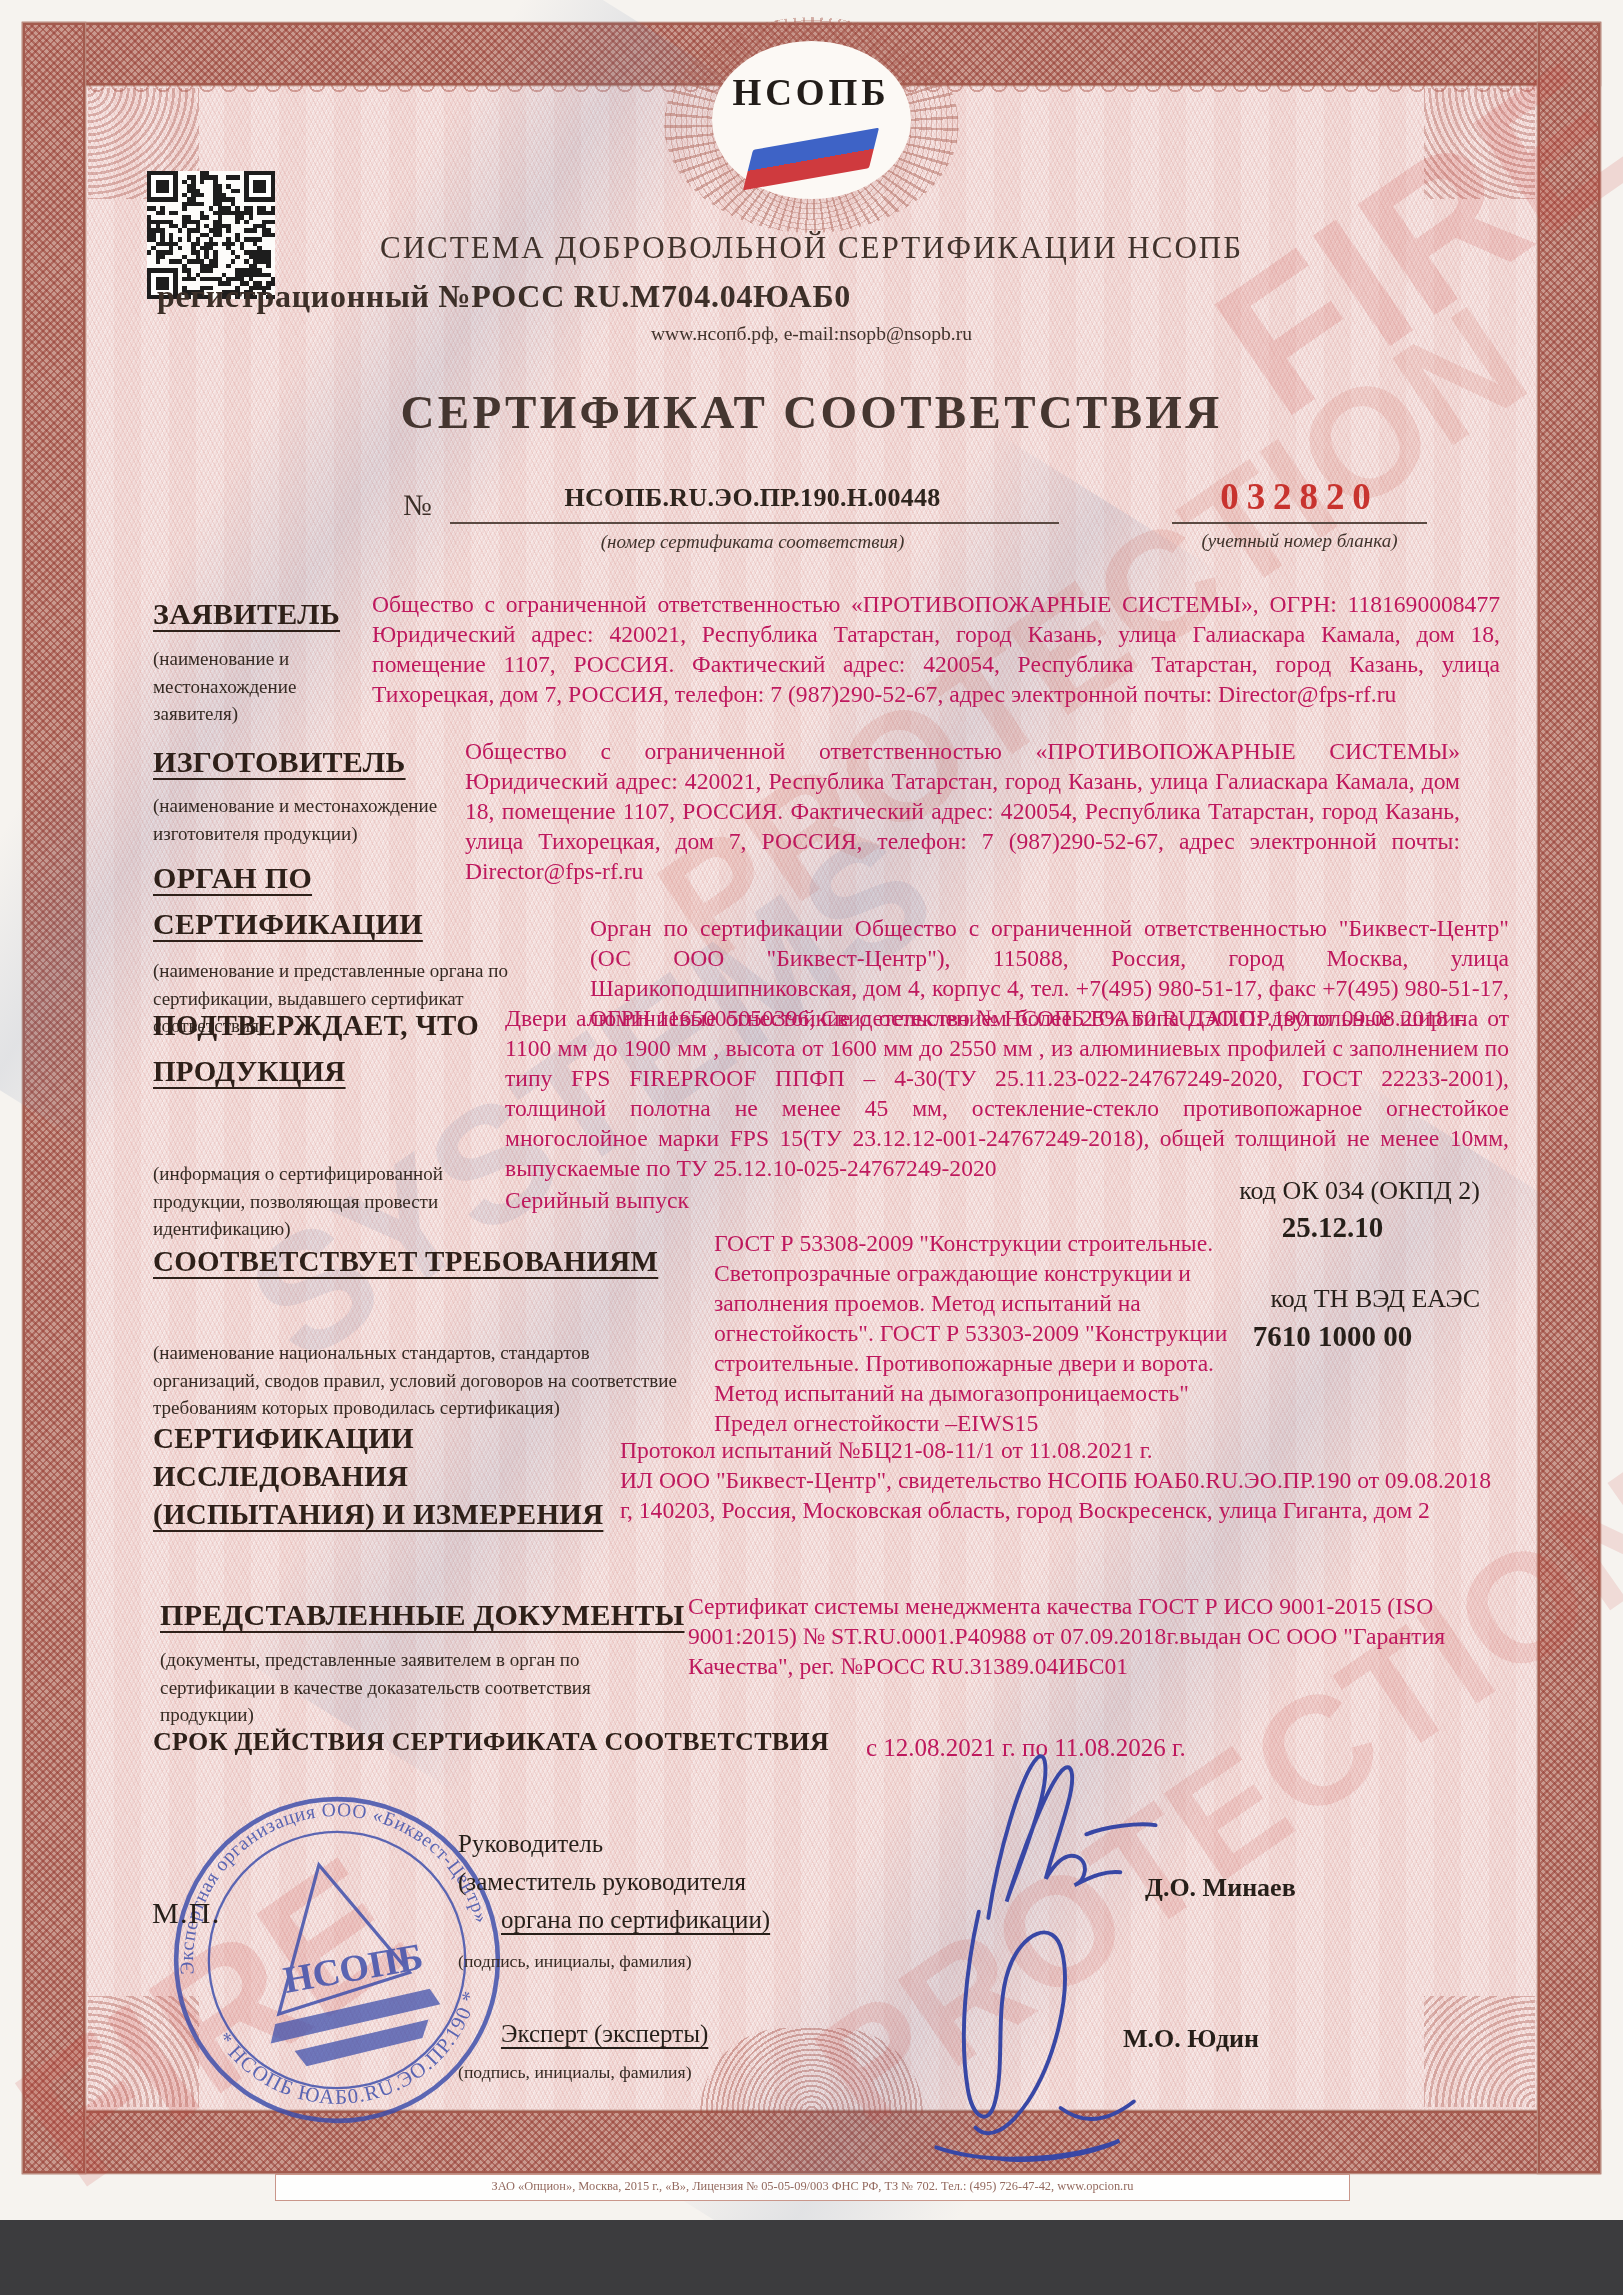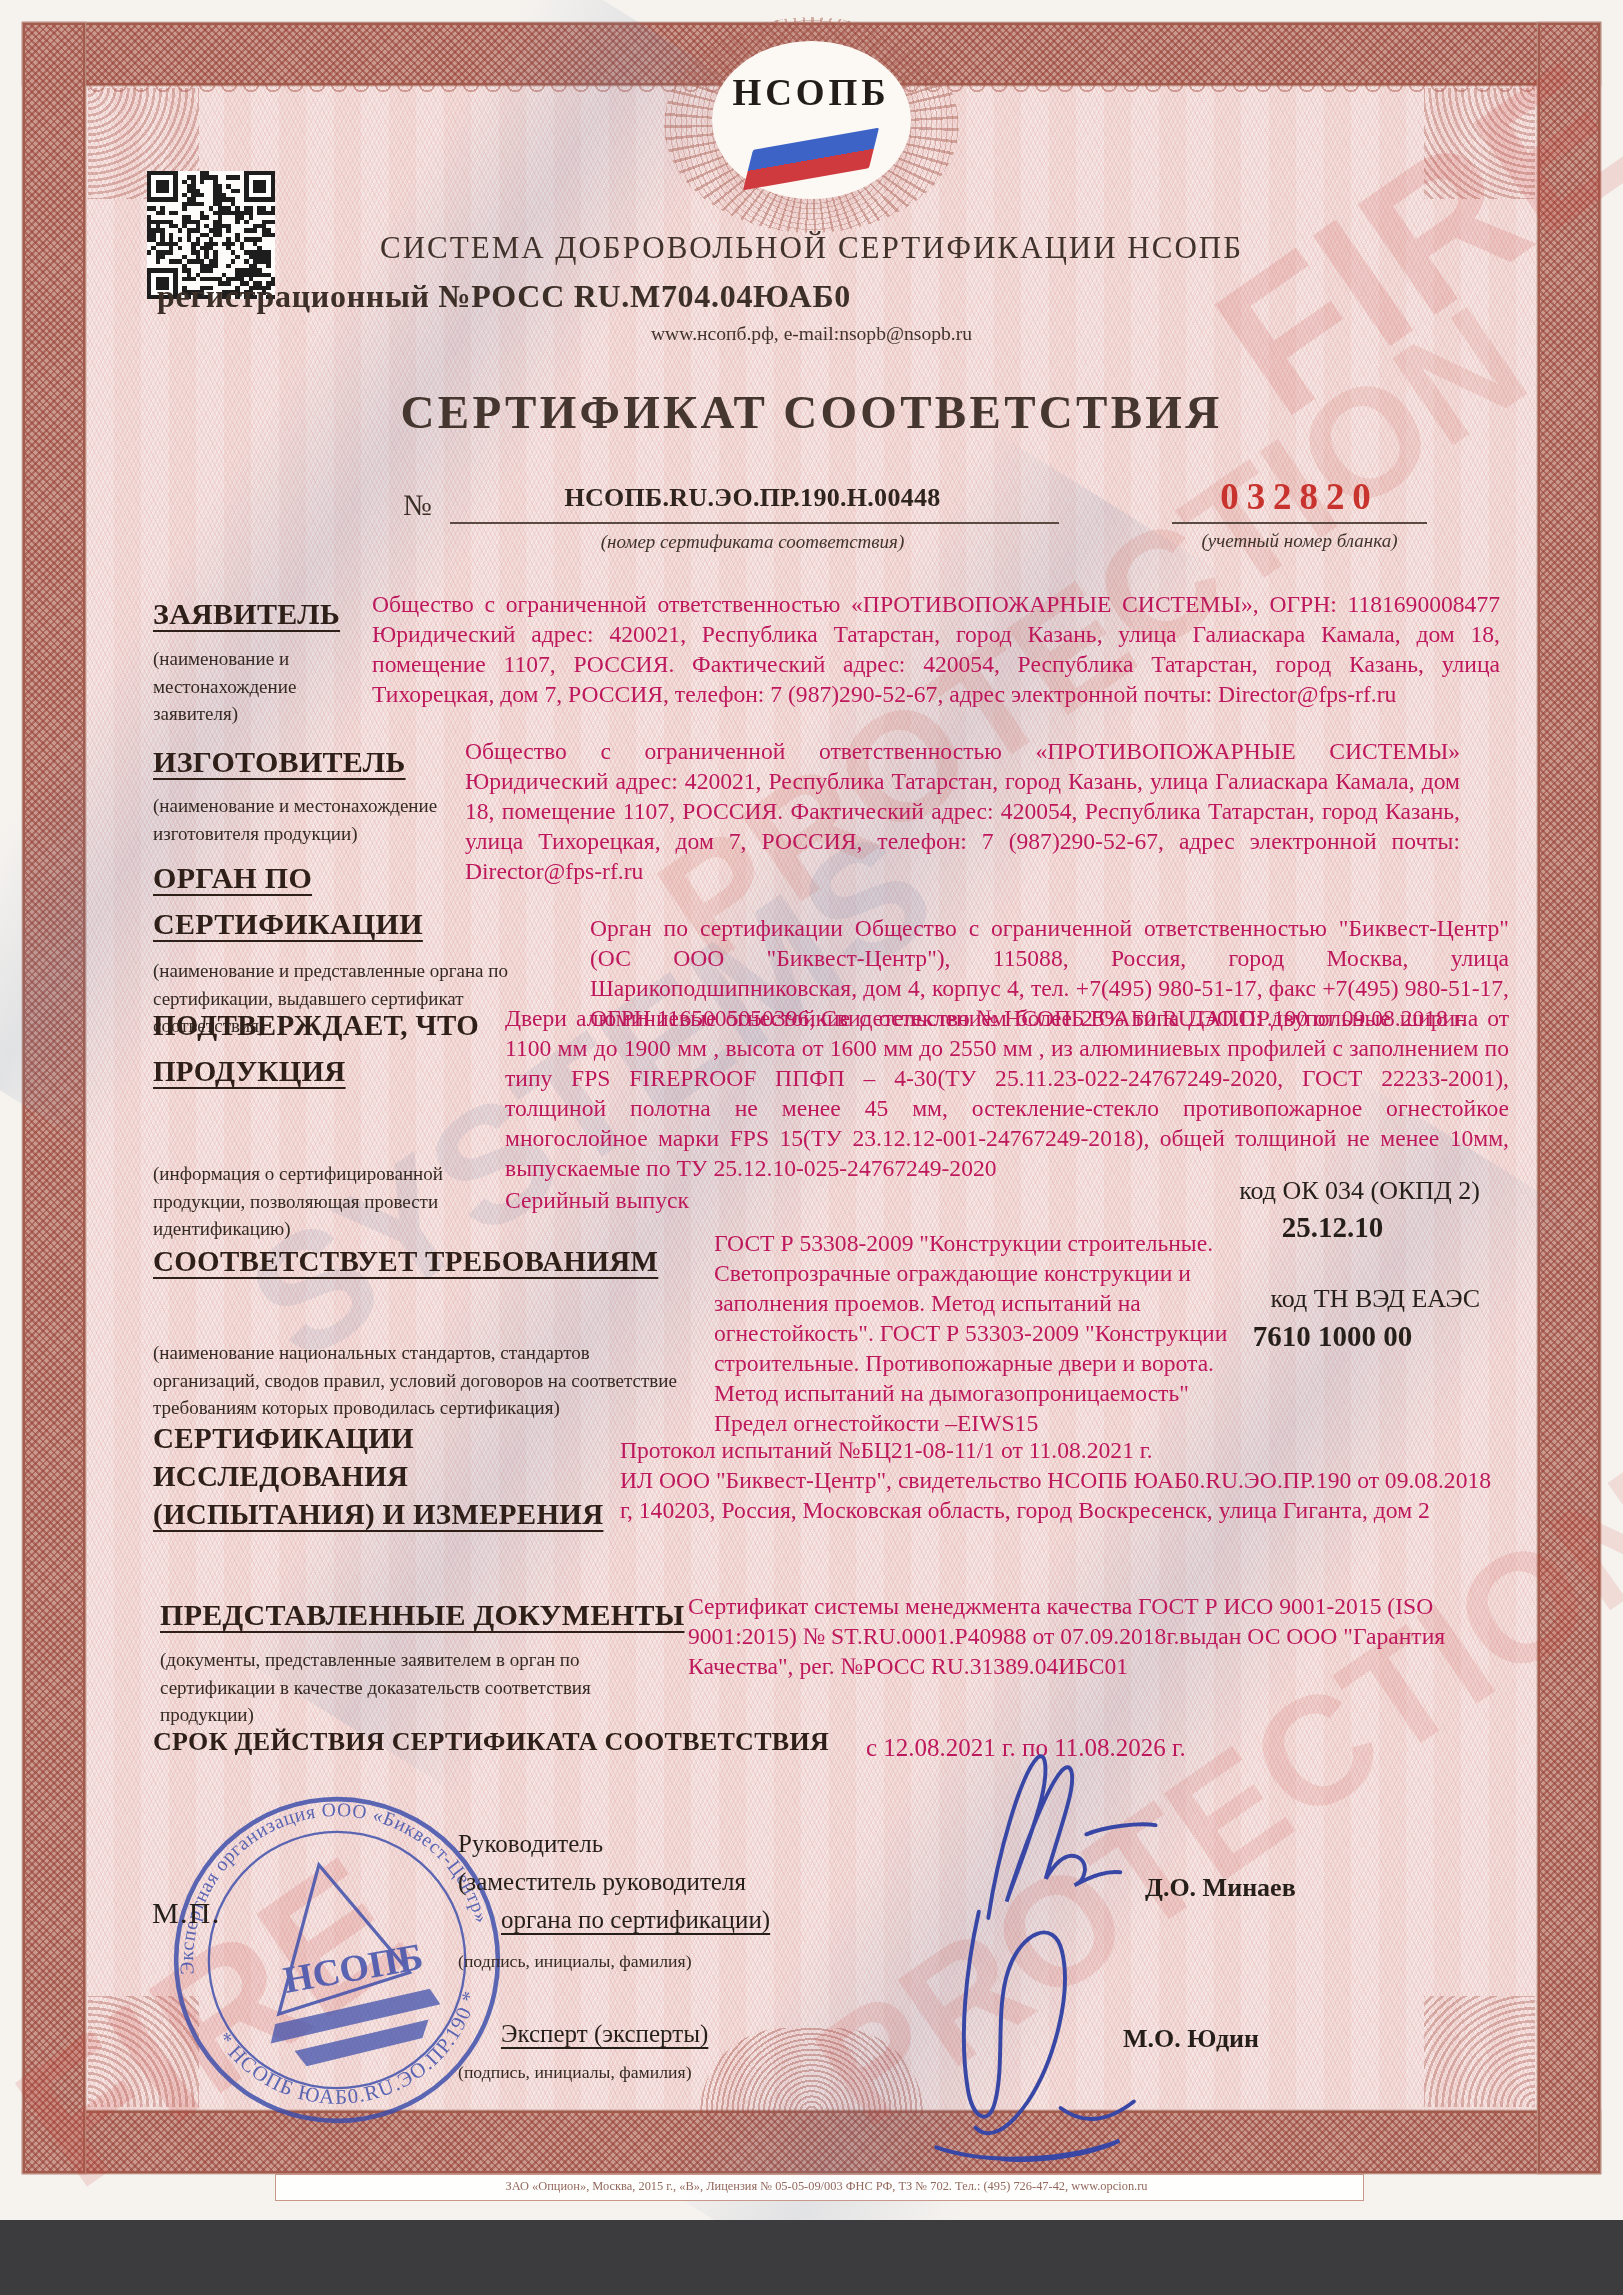--- a/index.html
+++ b/index.html
@@ -75,21 +75,21 @@
 
   
   .sig-role{z-index:6;font-size:25px;color:#261f19;}
   .sig-cap{z-index:6;font-size:17.7px;color:#352a23;}
   .sig-name{z-index:6;font-size:26px;font-weight:bold;color:#261f19;}
   .mp{z-index:6;font-size:30px;color:#261f19;letter-spacing:1.3px;}
   .u2{text-decoration:underline;text-decoration-thickness:2px;text-underline-offset:5.2px;margin-left:43px;}
 
   .imprint{left:275px;top:2174px;width:1073px;height:25px;z-index:5;background:rgba(255,255,255,.88);
     border:0.7px solid #c9968a;font-size:12.4px;color:#93695e;text-align:center;line-height:23.6px;
-    font-family:"Liberation Serif","DejaVu Serif",serif;padding-left:14px;}
+    font-family:"Liberation Serif","DejaVu Serif",serif;}
   .darkband{left:0;top:2220px;width:1623px;height:75px;z-index:7;background:#3c3c3e;}
 </style>
 </head>
 <body>
 
 <div class="abs paper"></div>
 <div class="abs frame" style="left:23px;top:23px;width:1577px;height:62px;"></div>
 <div class="abs frame" style="left:23px;top:2111px;width:1577px;height:62px;"></div>
 <div class="abs frame" style="left:23px;top:23px;width:62px;height:2150px;"></div>
 <div class="abs frame" style="left:1538px;top:23px;width:62px;height:2150px;"></div>

